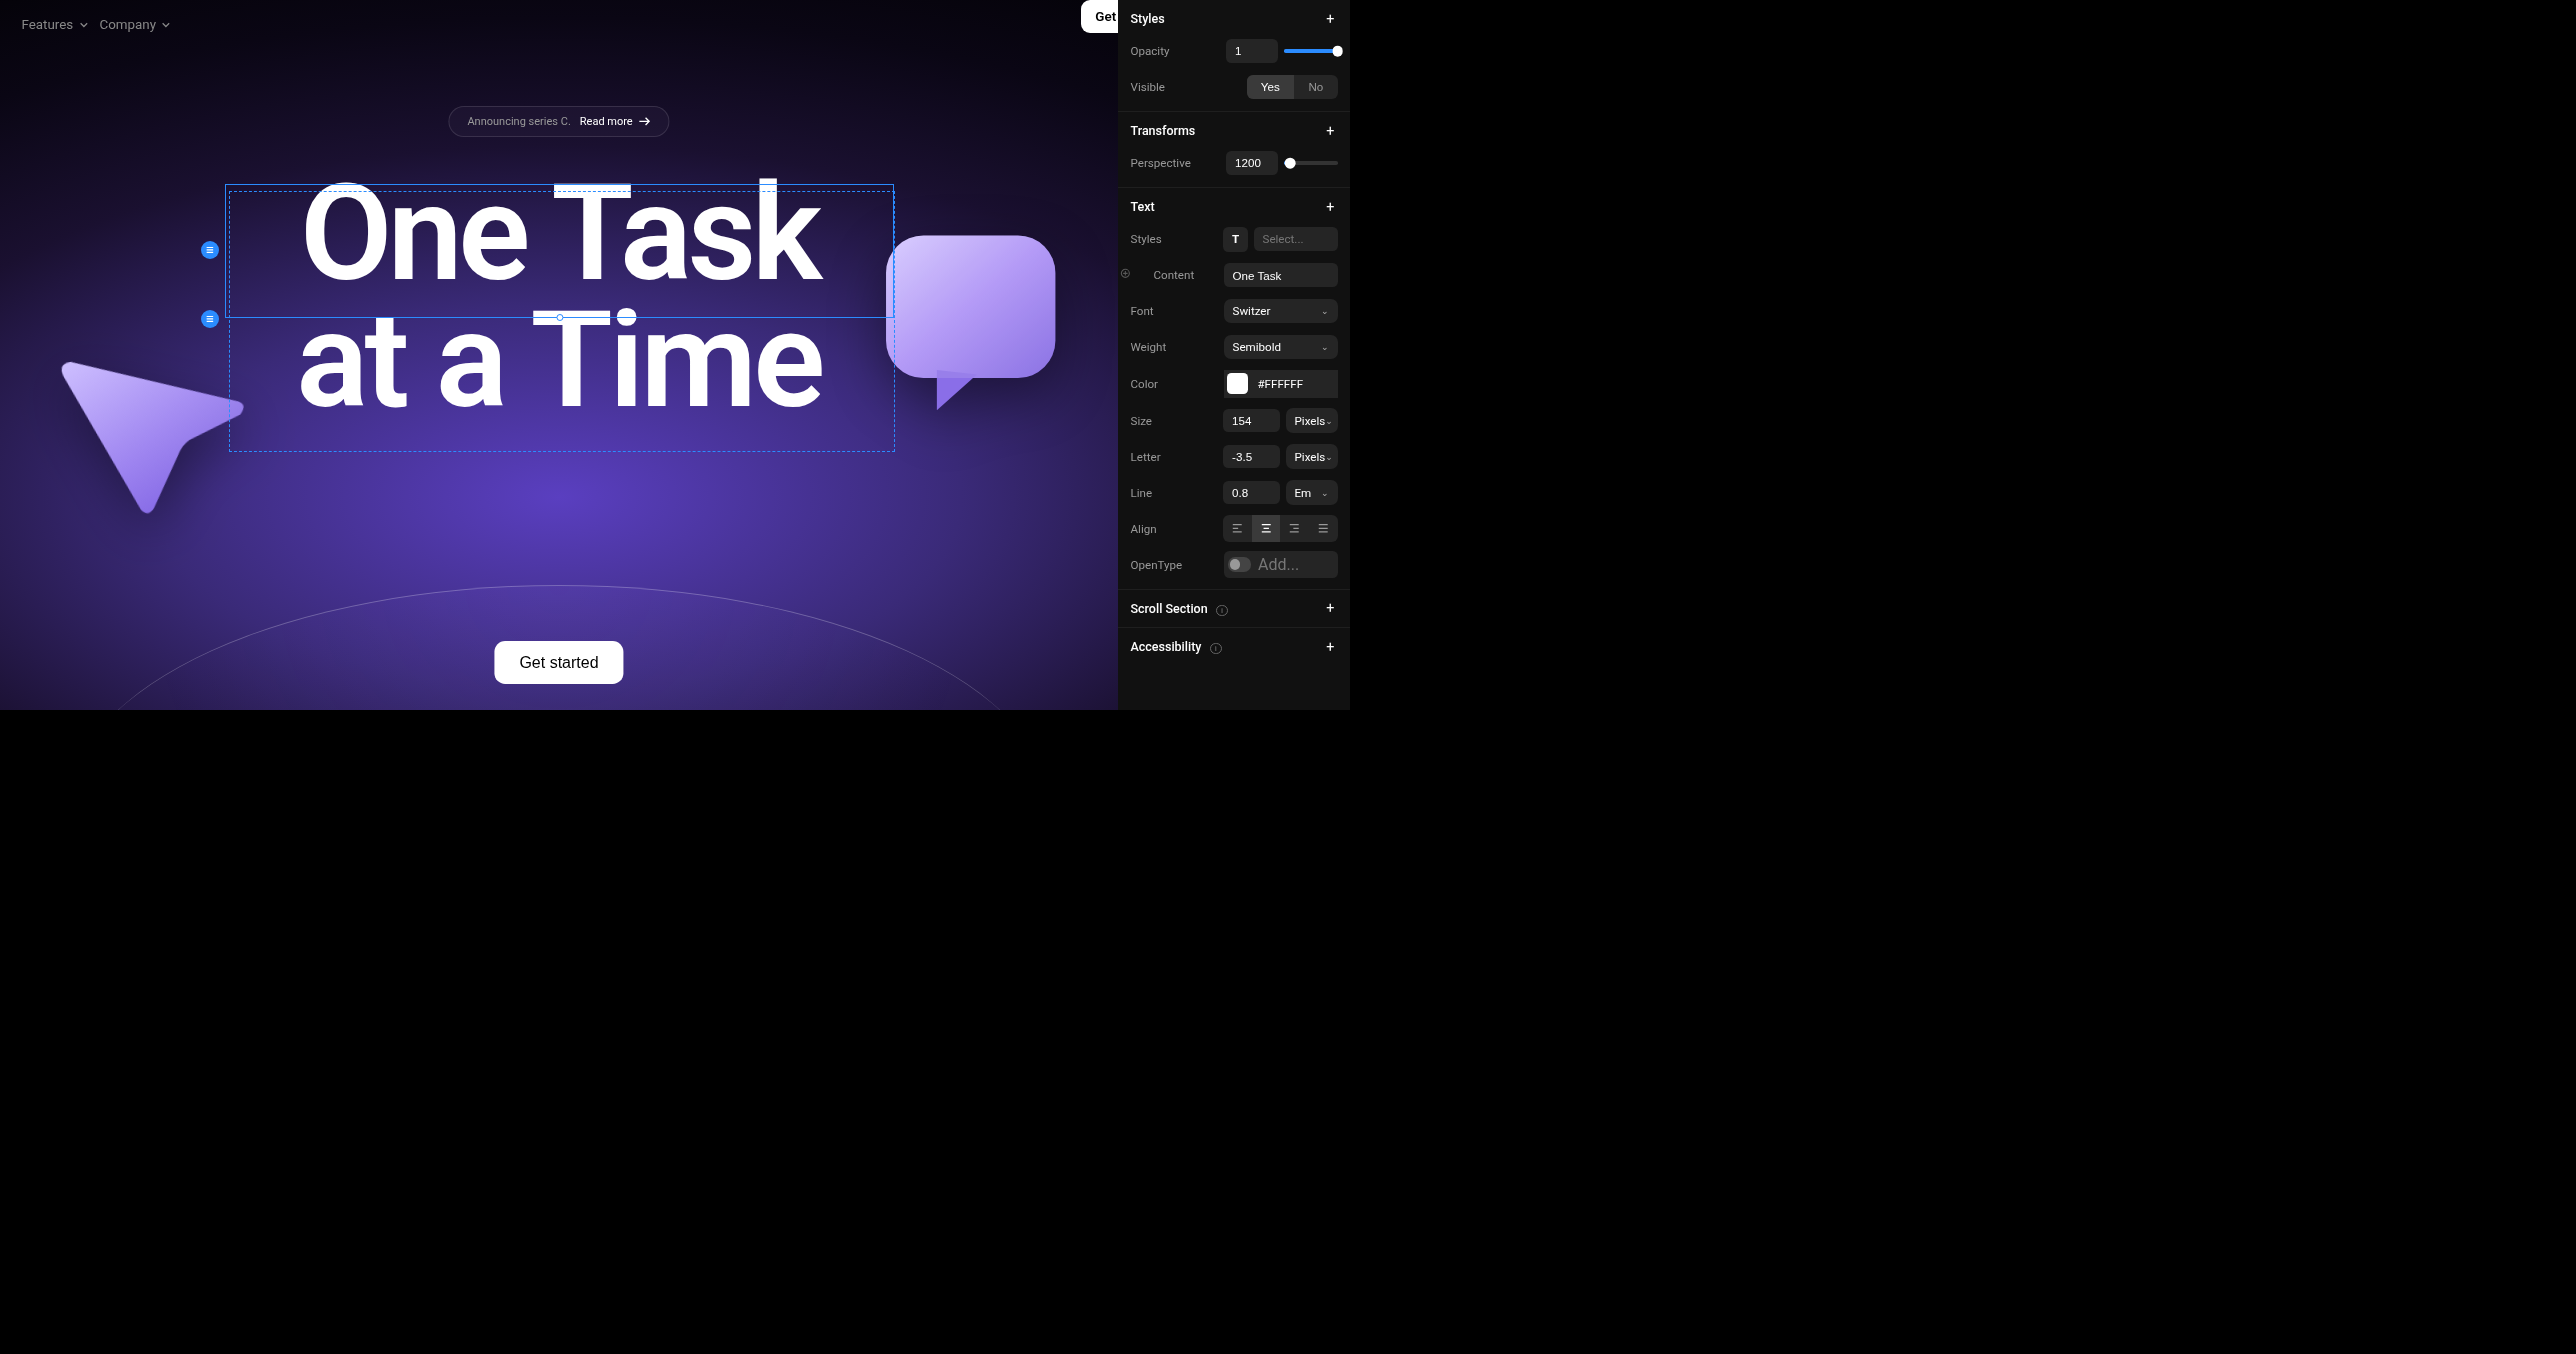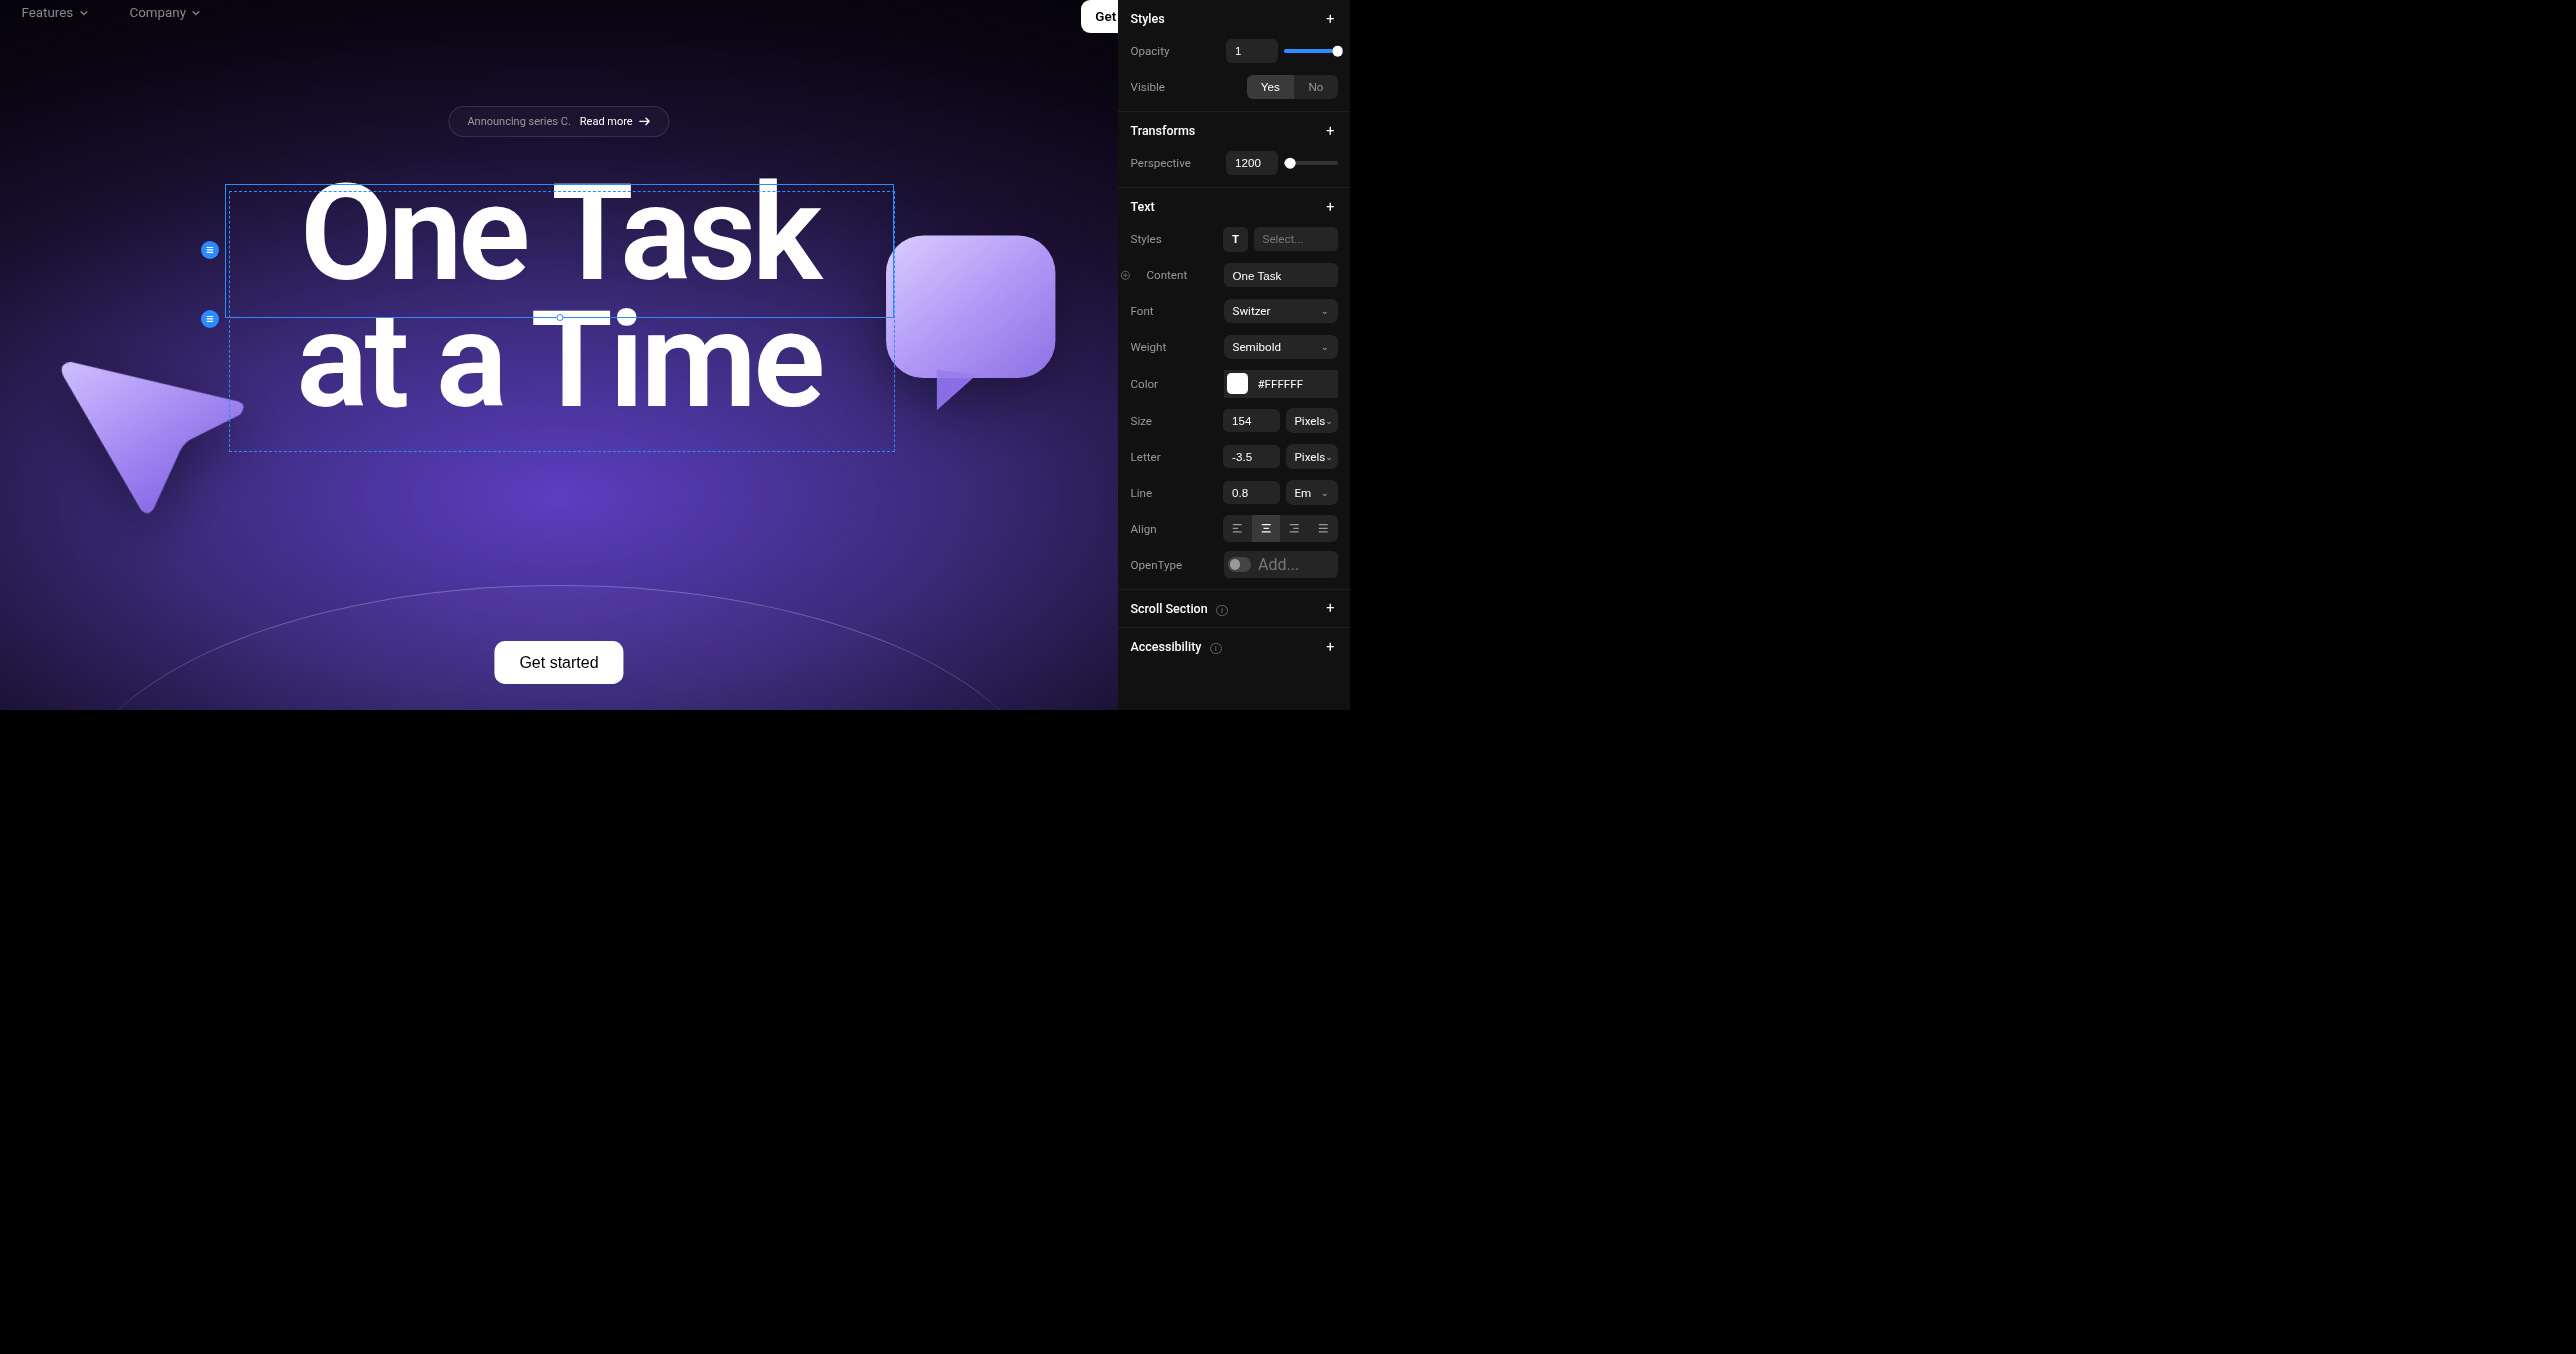--- a/index.html
+++ b/index.html
@@ -18,22 +18,22 @@
   position: absolute;
   left: 0; top: 0;
   width: 1118px; height: 710px;
   background: radial-gradient(ellipse 120% 90% at 50% 70%, #5a3fc0 0%, #3a2a78 30%, #1a1030 55%, #0a0614 75%, #000 100%);
   overflow: hidden;
 }
 
 .top-nav {
   position: absolute;
   top: 0; left: 21.4px;
-  display: flex; gap: 41px;
-  padding-top: 5px;
+  display: flex; gap: 11px;
+  padding-top: 17px;
 }
 .nav-item {
   color: #888; font-size: 13.4px;
   display: flex; align-items: center; gap: 5.4px;
   cursor: pointer;
 }
 .chev-down { width: 9.8px; height: 9.8px; }
 
 .get-btn-edge {
   position: absolute;
@@ -163,21 +163,21 @@
 .sec-title { color:#fff; font-weight:500; font-size:12.5px; }
 .plus { color:#fff; font-size:14.3px; cursor:pointer; width:14.3px; text-align:center; }
 
 .row {
   display:flex; align-items:center; justify-content:space-between;
   margin-bottom: 9px;
   min-height: 27px;
 }
 .row:last-child { margin-bottom:0; }
 .row-label { color:#999; font-size:11.6px; flex:0 0 68px; }
-.row-label.with-icon { display:flex; align-items:center; gap:16px; flex:0 0 75px; margin-left:-10.7px;}
+.row-label.with-icon { display:flex; gap:23px; flex:0 0 75px; margin-left:-10.7px;}
 .link-ico { width:10.7px; height:10.7px; opacity:.6; }
 
 .row-ctrl { display:flex; gap:5.4px; align-items:center; flex:1; justify-content:flex-end; }
 
 .num-input {
   background:#252525; border:none; color:#fff;
   border-radius:5.4px; padding:5.4px 9px;
   width: 52px; font-size:11.6px;
   text-align:left;
 }

